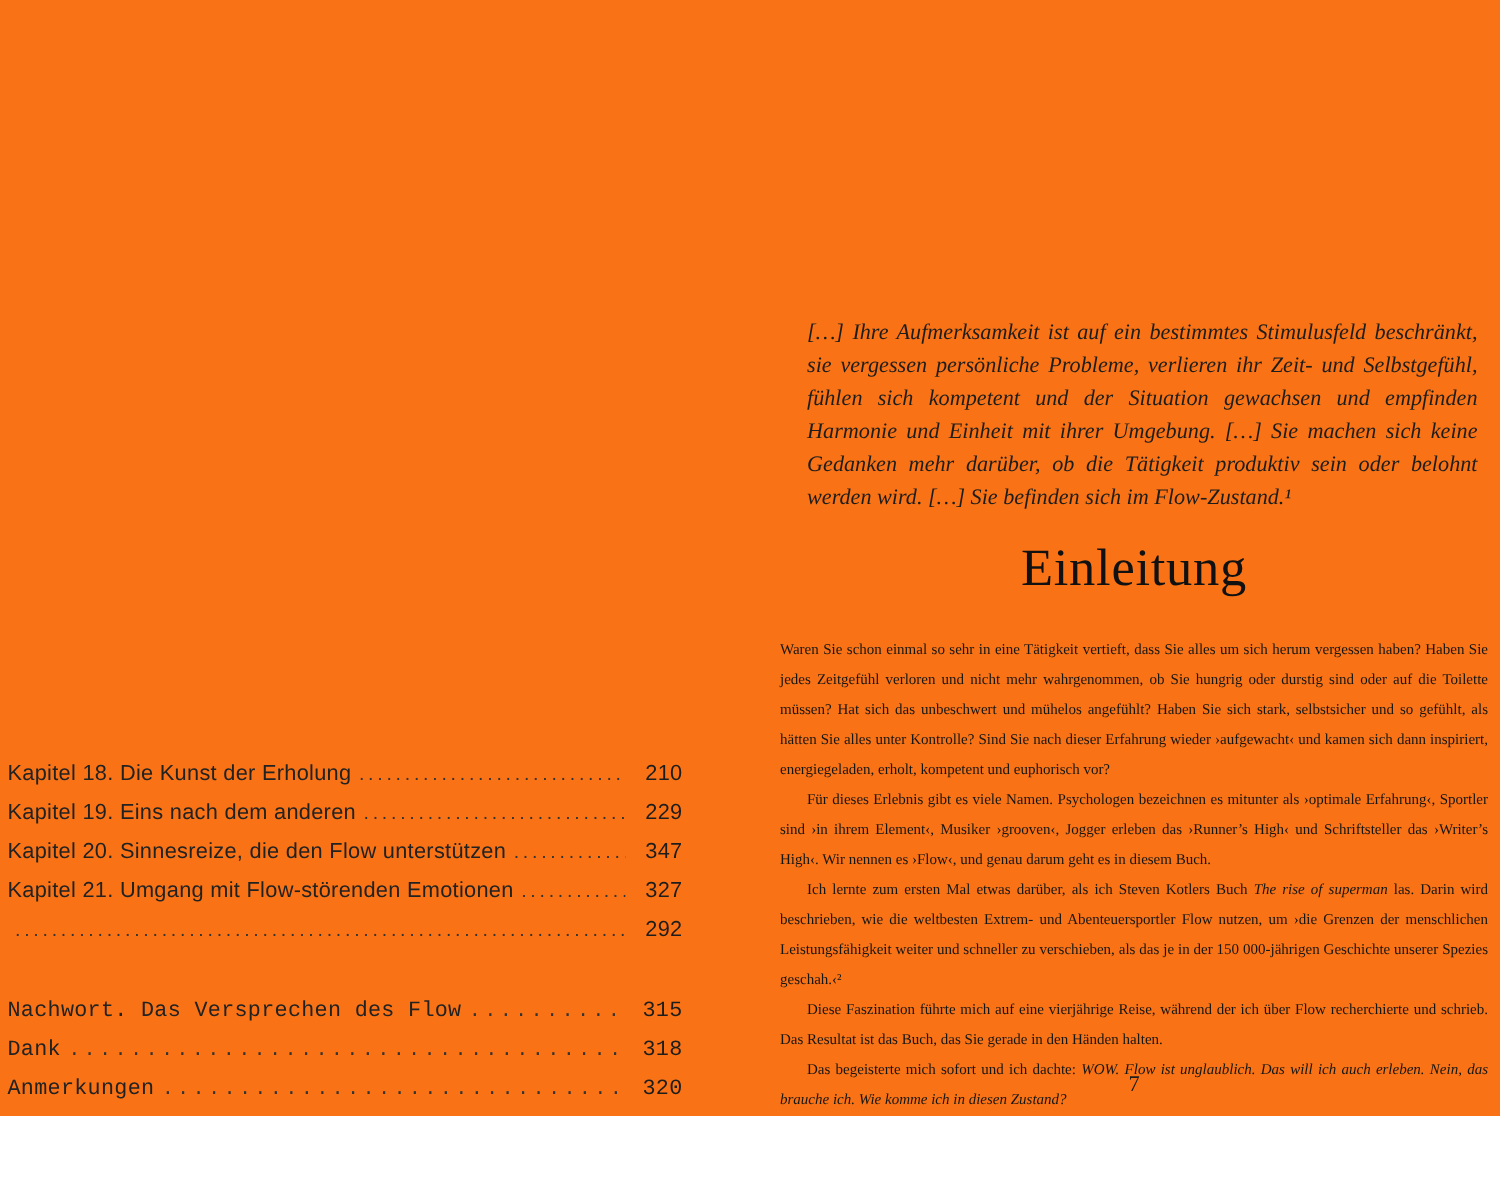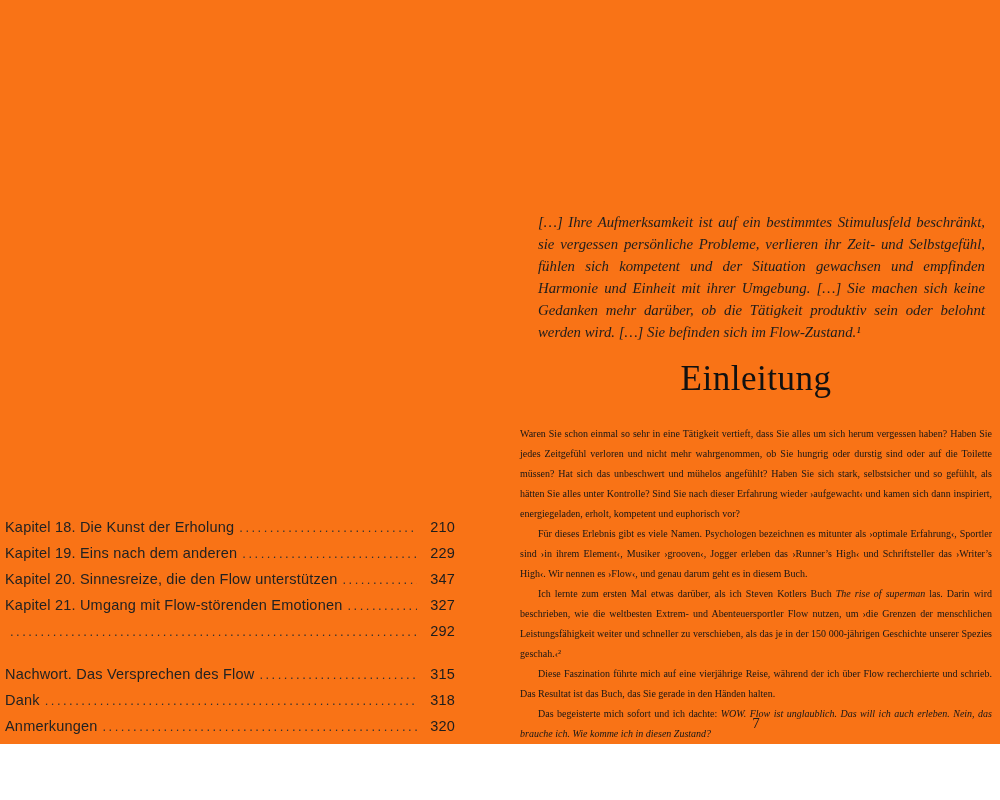--- a/index.html
+++ b/index.html
@@ -33,21 +33,21 @@
     white-space: nowrap;
     margin: 0 6px 0 5px;
     color: #333333;
   }
   .leader::after {
     content: "...................................................................................................";
     letter-spacing: 2.5px;
     font-size: 13px;
   }
   .toc-pagenum { width: 32px; text-align: right; color: #1d1d1d; }
-  .toc-back { margin-top: 17px; }
+  .toc-back { margin-top: 28px; font-family: Liberation Mono, monospace; }
 
   
   .page-right {
     width: 545px;
     padding: 10px 8px 0 65px;
     font-family: "Liberation Serif", serif;
     position: relative;
   }
   .epigraph {
     margin: 5px 7px 16px 18px;

